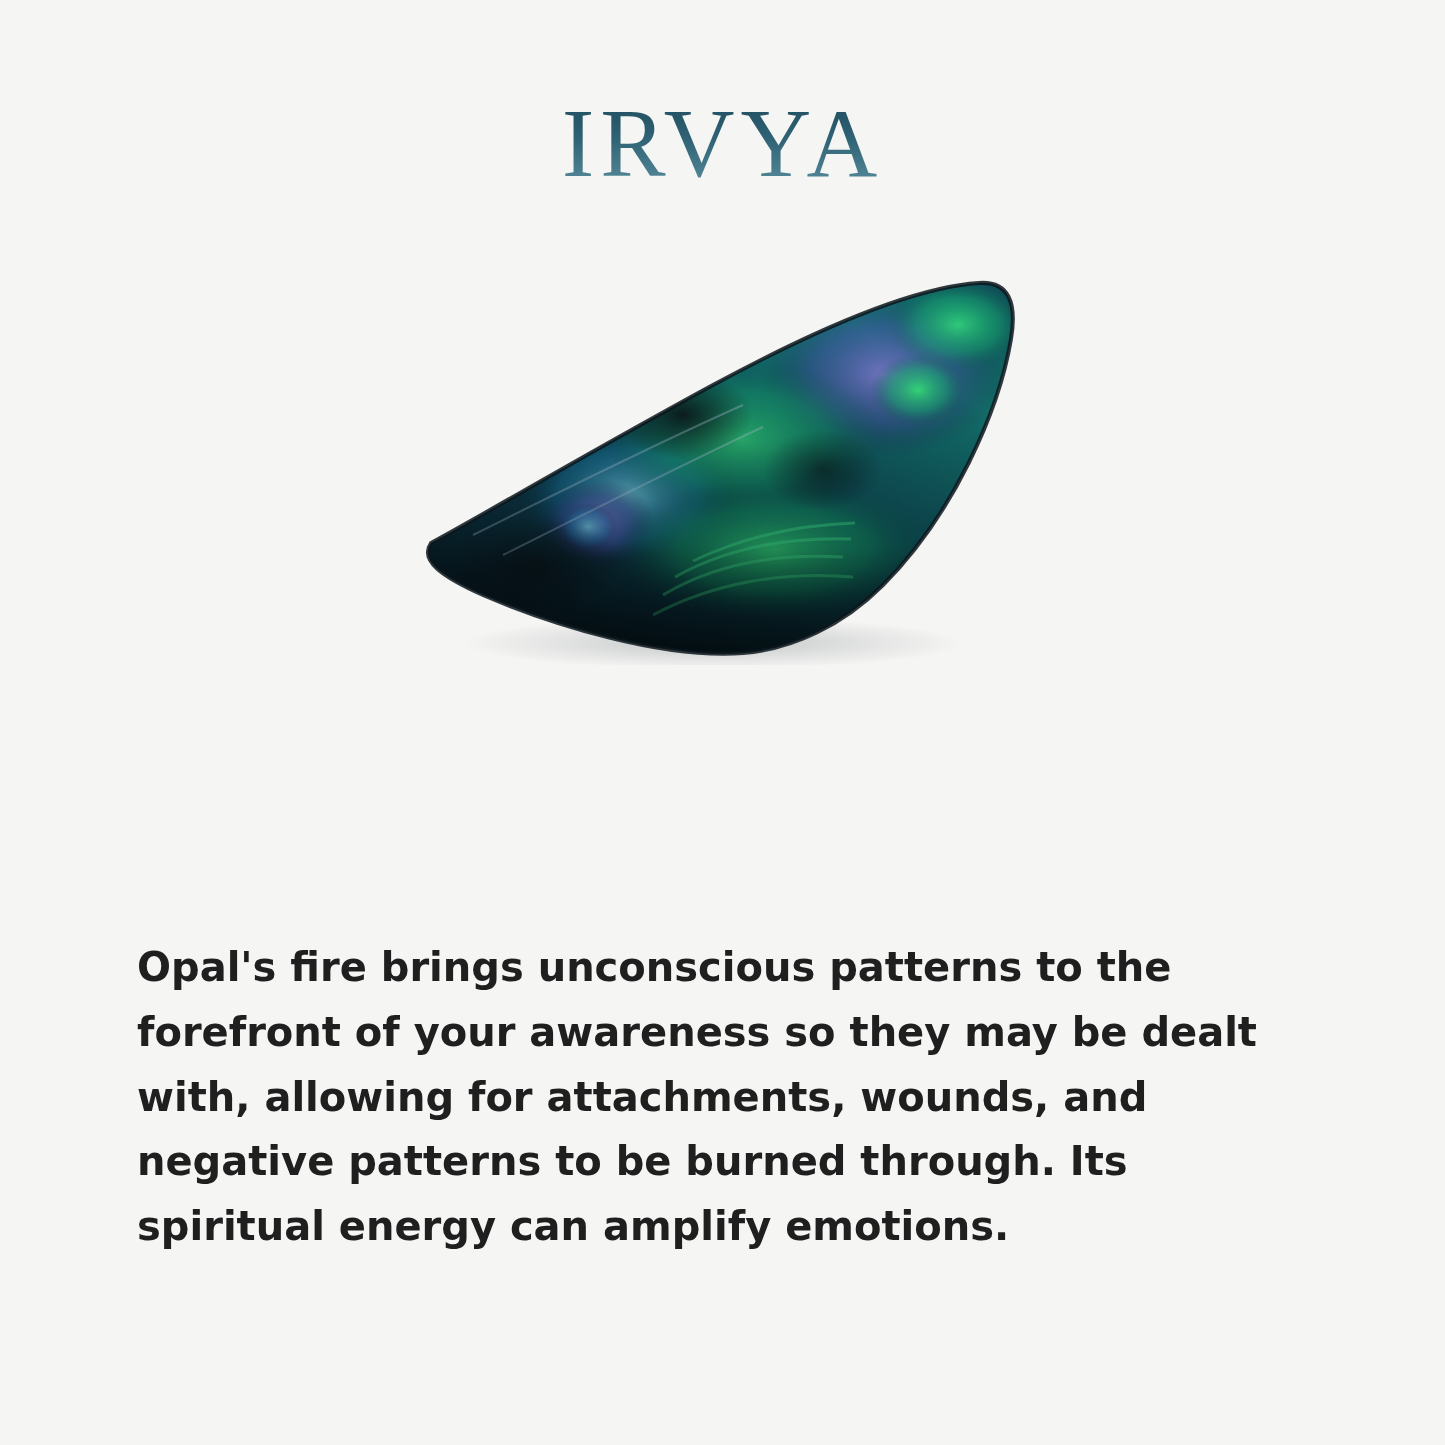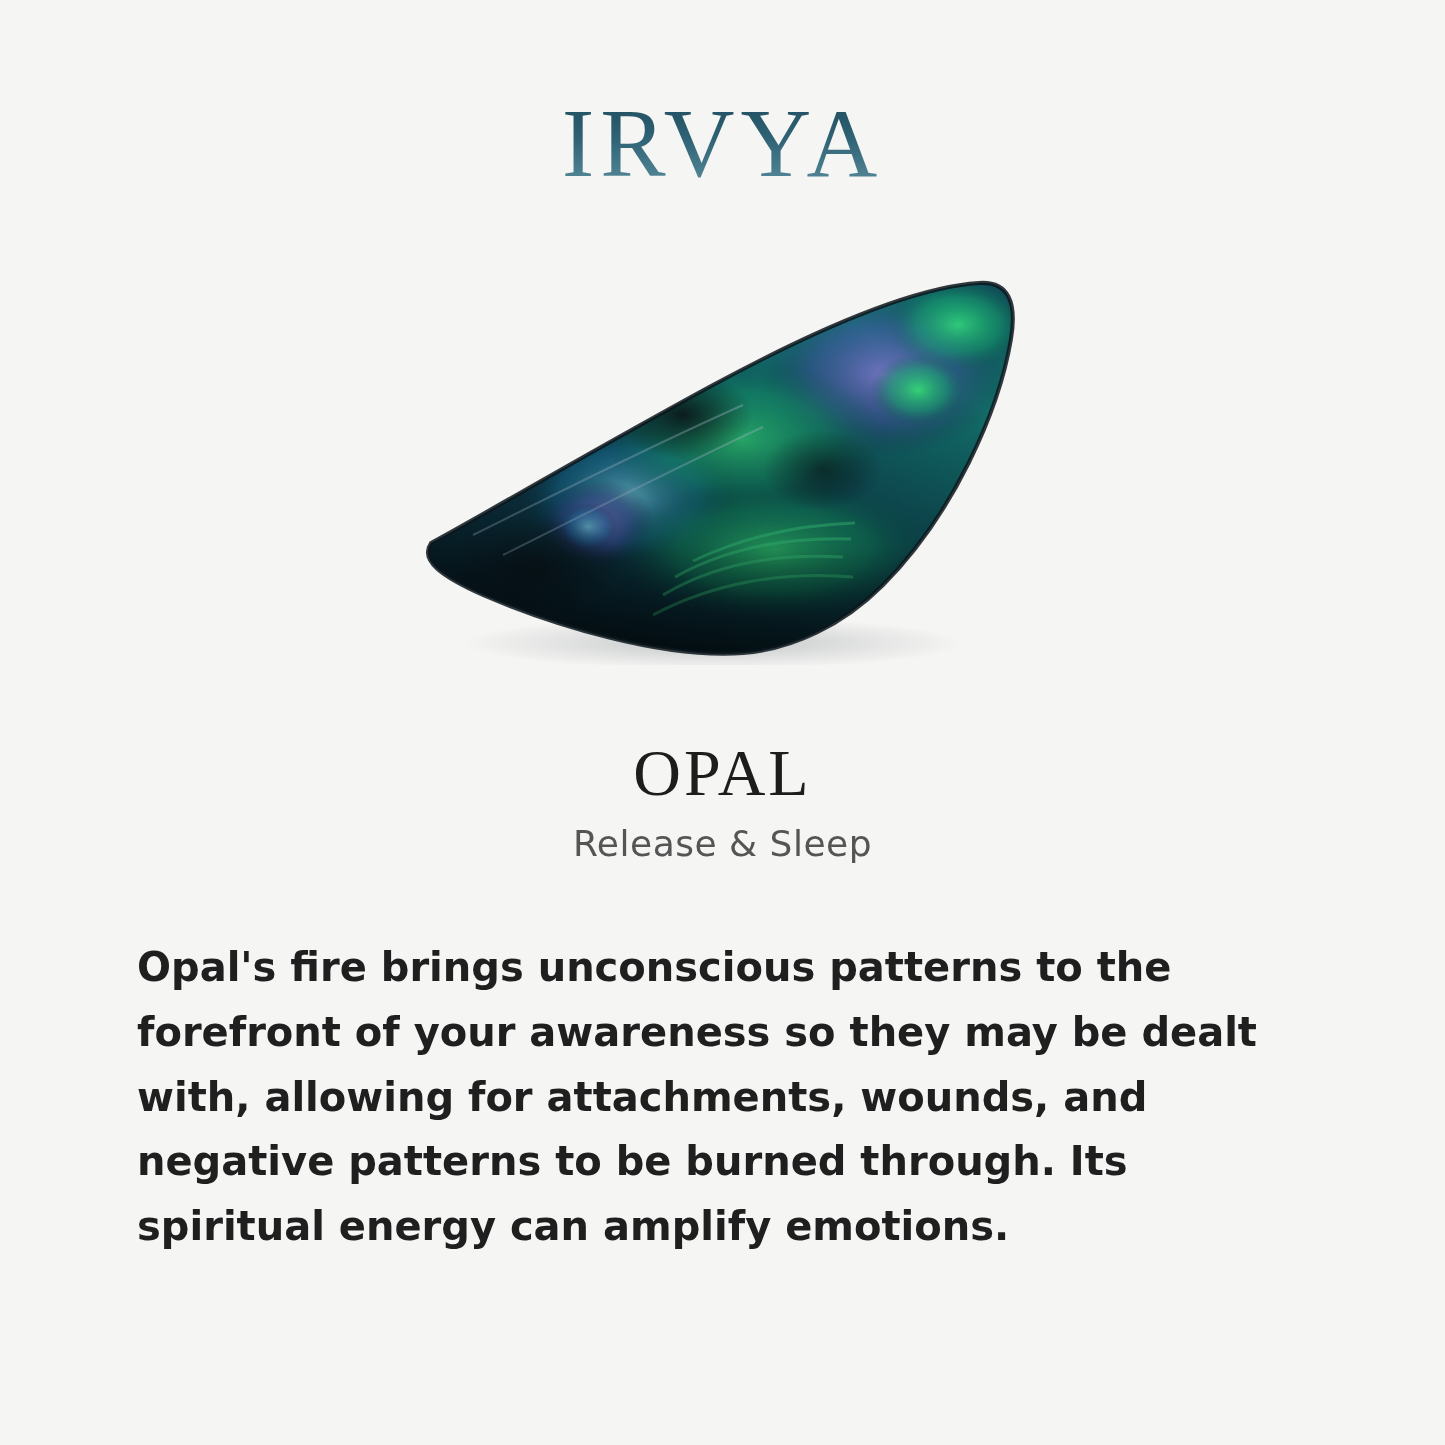--- a/index.html
+++ b/index.html
@@ -186,19 +186,17 @@
         <rect x="0" y="0" width="620" height="400" fill="url(#edgeDark)"></rect>
       </g>
 
       <path d="M18 278 C 70 250, 180 185, 300 120 C 400 66, 500 22, 566 18
                C 596 16, 604 38, 598 74 C 586 146, 540 250, 470 320
                C 430 360, 380 384, 330 388 C 250 394, 140 360, 70 330
                C 30 312, 6 296, 18 278 Z" fill="none" stroke="#0c161c" stroke-width="4" opacity="0.85"></path>
     </svg>
   </div>
 
-  <div class="stone-name">OPAL</div>
-
-  <div class="stone-sub">Release &amp; Sleep</div>
+
 
   <div class="description">Opal's fire brings unconscious patterns to the forefront of your awareness so they may be dealt with, allowing for attachments, wounds, and negative patterns to be burned through. Its spiritual energy can amplify emotions.</div>
 
 </div>
 
 </body></html>

